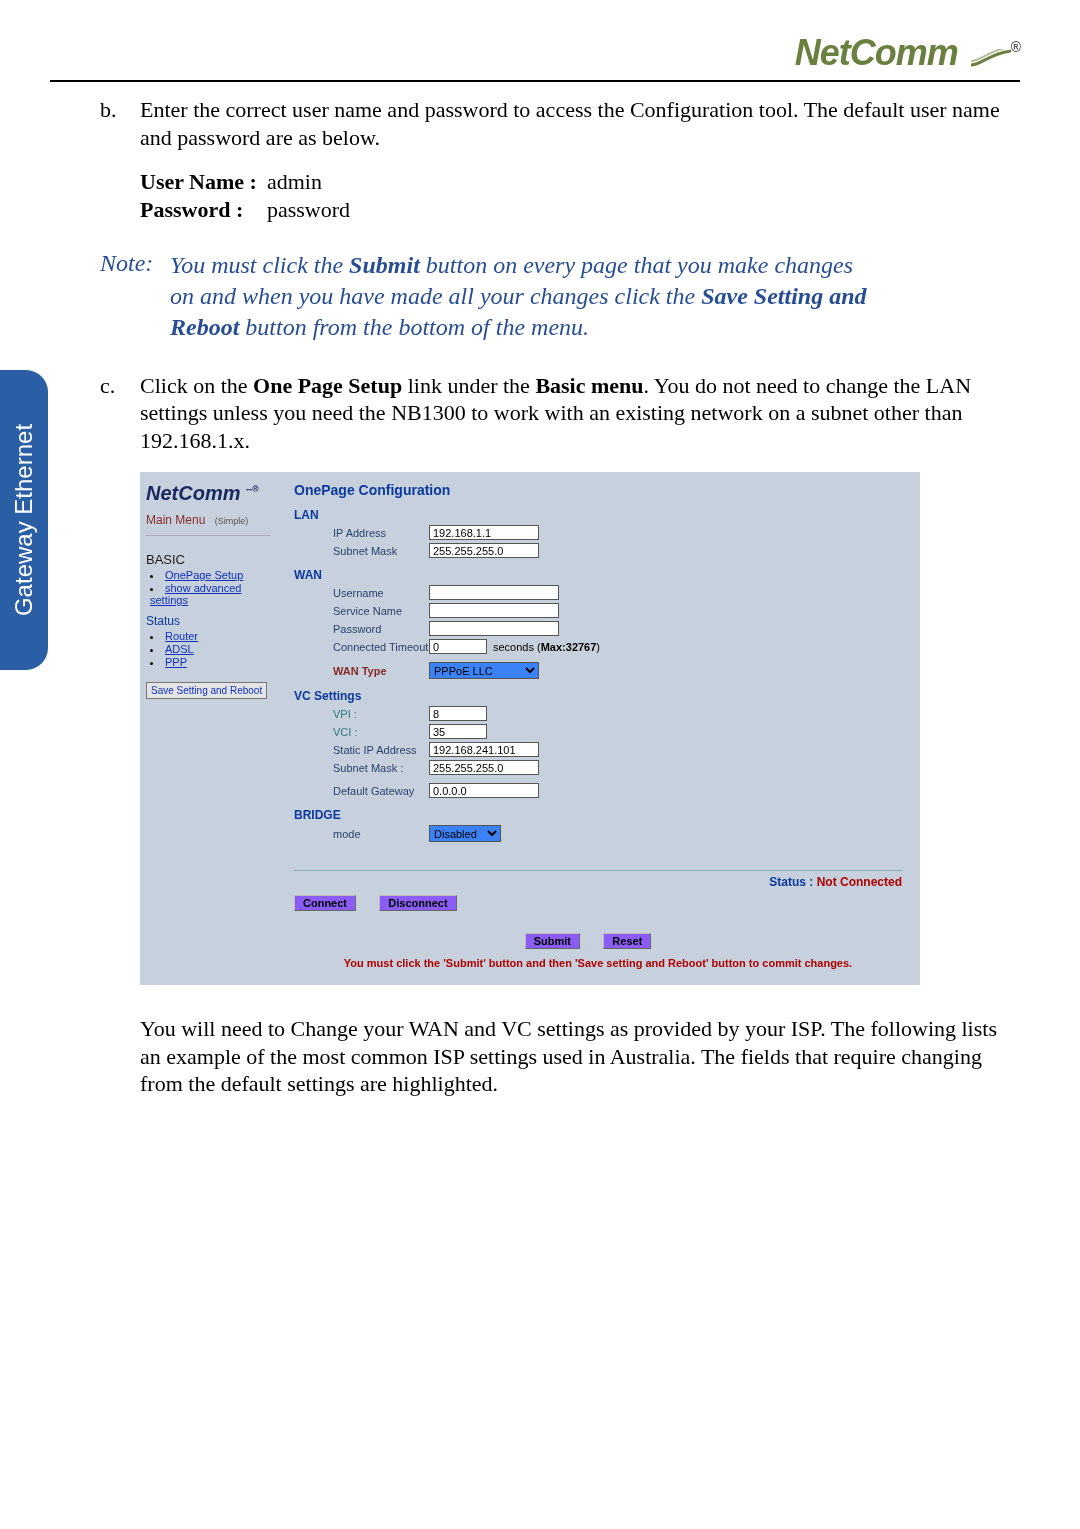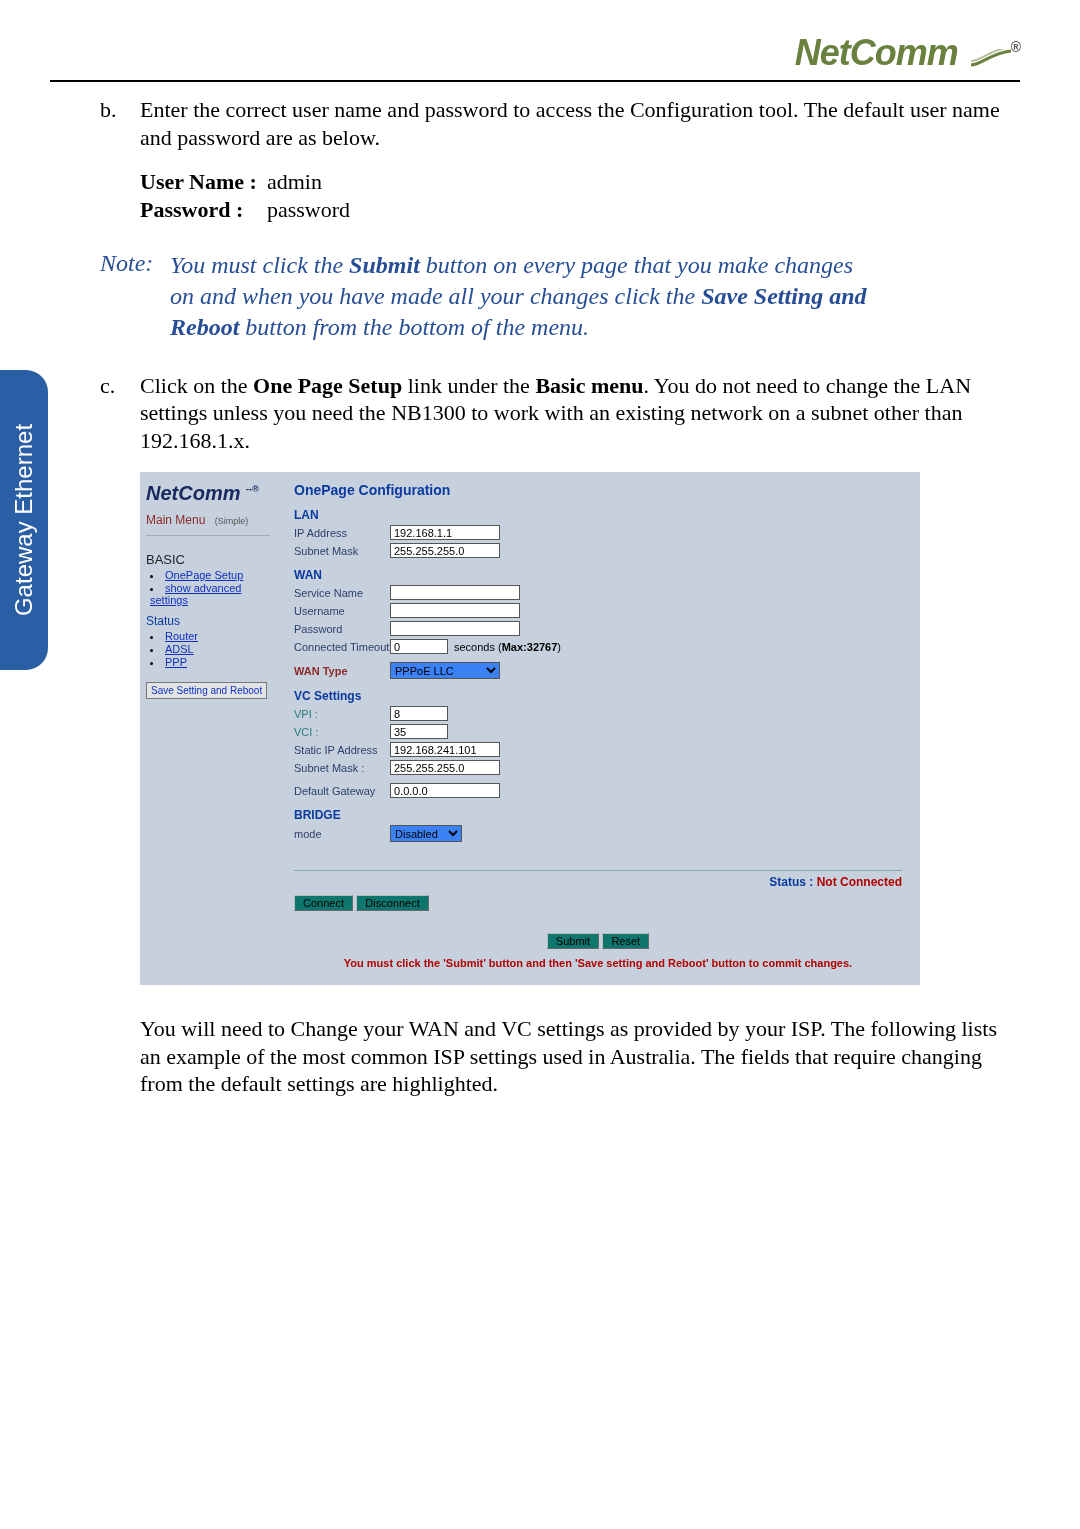--- a/index.html
+++ b/index.html
@@ -182,20 +182,21 @@
   .f-row {
     display: flex;
     align-items: center;
     margin: 3px 0;
     font-size: 11px;
   }
   .f-label {
     width: 96px;
     flex: 0 0 96px;
     color: #2a3f6a;
+    margin-left: 39px;
   }
   .f-label.red { color: #8a2a2a; font-weight: bold; }
   .f-input {
     background: #fff;
     border: 1px solid #555;
     height: 15px;
     padding: 0 3px;
     font-size: 11px;
     font-family: Arial, sans-serif;
     width: 110px;
@@ -223,24 +224,25 @@
   }
   .status-line .nc { color: #b00000; }
   .btn-row { margin-top: 6px; }
   .btn-row2 {
     margin-top: 14px;
     padding-top: 8px;
     text-align: center;
   }
   .ui-btn {
     font-size: 11px;
-    background: #0f766e;
+    background: #8b5cf6;
     border: 1px outset #bbb;
     padding: 1px 8px;
-    margin-right: 0;
+    margin-right: 20px;
+    font-weight: bold;
   }
   .commit-msg {
     text-align: center;
     color: #b00000;
     font-weight: bold;
     font-size: 11px;
     margin-top: 8px;
   }
 
   .bottom-rule {
@@ -350,25 +352,25 @@
         <div class="f-label">IP Address</div>
         <input class="f-input" value="192.168.1.1" style="">
       </div>
       <div class="f-row">
         <div class="f-label">Subnet Mask</div>
         <input class="f-input" value="255.255.255.0" style="">
       </div>
 
       <div class="grp-head">WAN</div>
       <div class="f-row">
+        <div class="f-label">Username</div>
+        <input class="f-input wide" value="" style="">
+      </div>
+      <div class="f-row">
         <div class="f-label">Service Name</div>
-        <input class="f-input wide" value="" style="">
-      </div>
-      <div class="f-row">
-        <div class="f-label">Username</div>
         <input class="f-input wide" value="" style="">
       </div>
       <div class="f-row">
         <div class="f-label">Password</div>
         <input class="f-input wide" value="" style="">
       </div>
       <div class="f-row">
         <div class="f-label" style="line-height:1.1">Connected Timeout</div>
         <input class="f-input short" value="0" style="">
         <span class="aux">

